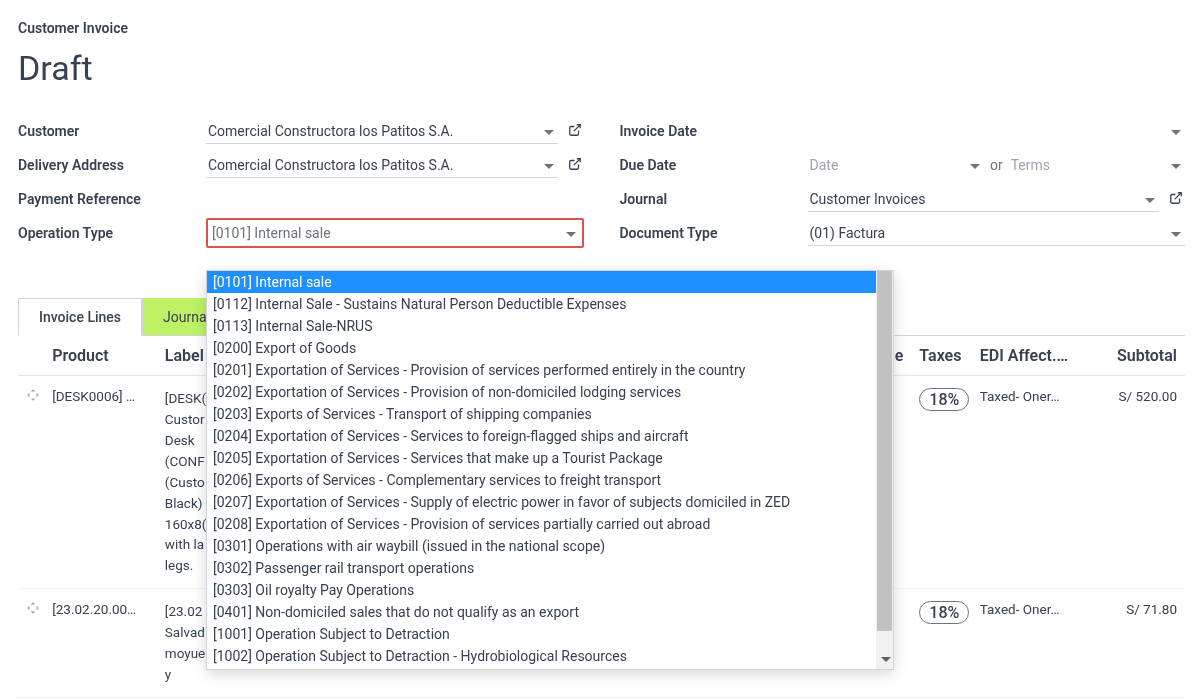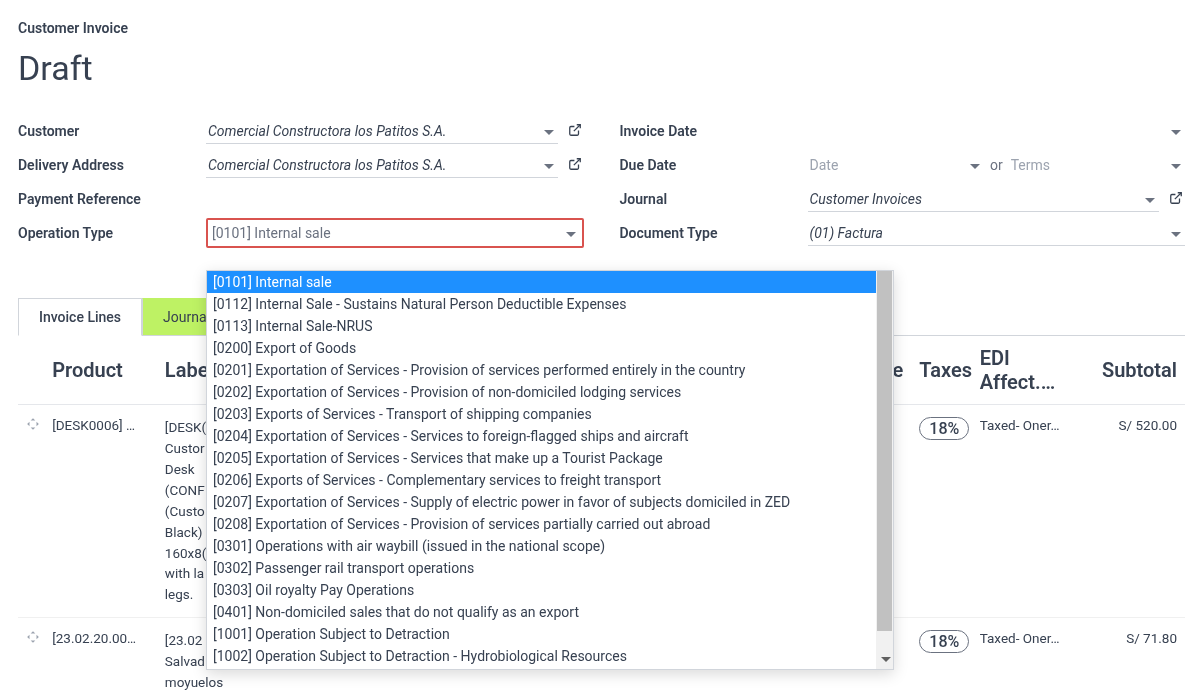--- a/index.html
+++ b/index.html
@@ -39,21 +39,20 @@
     font-weight: 600;
     color: #374151;
     flex-shrink: 0;
   }
   .field {
     flex: 1;
     display: flex;
     align-items: center;
     gap: 8px;
     position: relative;
-    font-style: italic;
   }
   .select-input {
     flex: 1;
     border: none;
     border-bottom: 1px solid #d1d5db;
     padding: 4px 22px 4px 2px;
     font-size: 14px;
     color: #374151;
     background: transparent;
     position: relative;
@@ -173,21 +172,21 @@
 
   
   .table-wrap { margin-top: 0; }
   table { width: 100%; border-collapse: collapse; table-layout: fixed; }
   th {
     text-align: left;
     font-weight: 600;
     color: #374151;
     padding: 10px 8px;
     border-bottom: 1px solid #e5e7eb;
-    font-size: 20px;
+    font-size: 16px;
   }
   th.right, td.right { text-align: right; }
   td {
     padding: 12px 8px;
     vertical-align: top;
     color: #374151;
     font-size: 13.5px;
     border-bottom: 1px solid #f0f0f0;
   }
   td.label-cell { line-height: 1.55; }

